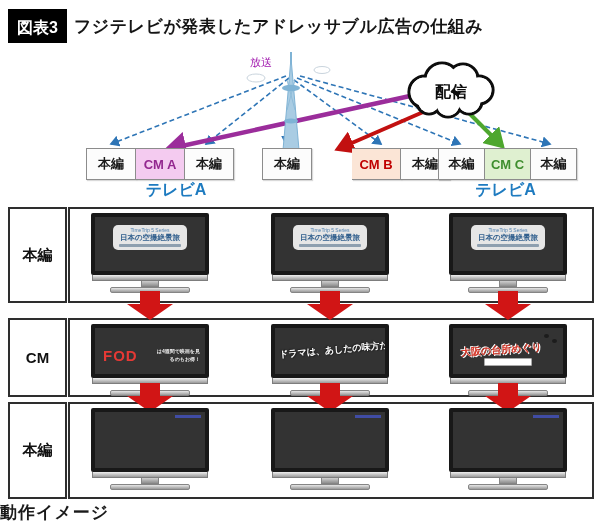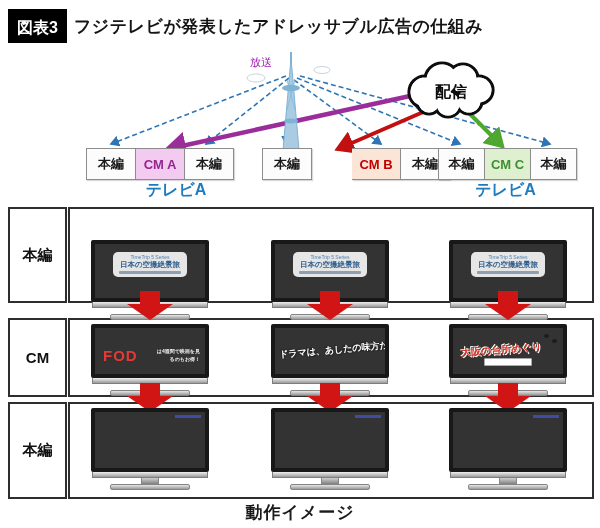--- a/index.html
+++ b/index.html
@@ -28,21 +28,21 @@
   .rowlabel{position:absolute;left:8px;width:55px;border:2px solid #2e2e2e;background:#fff;
             display:flex;align-items:center;justify-content:center;font-weight:bold;font-size:15px;color:#111;}
   .rowbox{position:absolute;left:68px;width:522px;border:2px solid #2e2e2e;background:#fff;}
   
   .tv{position:absolute;width:118px;}
   .tv .screen{position:relative;height:54px;border:4px solid #181818;border-radius:2px;overflow:hidden;background:#333;}
   .tv .strip{height:5px;background:linear-gradient(#efefef,#9a9a9a);border:1px solid #7d7d7d;border-top:none;margin:0 1px;}
   .tv .neck{width:16px;height:5px;background:linear-gradient(#cfcfcf,#8f8f8f);margin:0 auto;border:1px solid #858585;border-top:none;}
   .tv .base{width:66%;height:4px;background:linear-gradient(#e6e6e6,#9a9a9a);margin:0 auto;border:1px solid #858585;border-radius:2px;}
   
-  .screen-sky{background:linear-gradient(#9db4c8 0%,#8aa2b8 55%,#75899e 100%);margin-top:27px;}
+  .screen-sky{background:linear-gradient(#9db4c8 0%,#8aa2b8 55%,#75899e 100%);}
   .title-card{position:absolute;left:50%;top:8px;transform:translateX(-50%);
               background:rgba(255,255,255,.88);border-radius:5px;padding:2px 6px 3px;text-align:center;min-width:62px;}
   .title-card .series{font-size:5px;color:#4d7fae;white-space:nowrap;}
   .title-card .ptitle{font-size:7.5px;font-weight:bold;color:#32608e;white-space:nowrap;}
   .title-card .sub{margin-top:1px;height:3px;background:rgba(70,100,130,.55);border-radius:1px;}
   .screen-fod{background:
       radial-gradient(48px 66px at 57% 45%, rgba(233,196,96,.95), rgba(146,106,34,.45) 48%, rgba(25,18,6,0) 72%),
       #0b0906; text-align: right;}
   .fod-logo{position:absolute;left:8px;top:19px;color:#E53935;font-weight:900;font-size:15px;letter-spacing:1px;}
   .fod-text{position:absolute;right:5px;top:20px;width:44px;font-size:5px;line-height:1.5;color:#f2f2f2;font-weight:bold;}
@@ -64,21 +64,21 @@
       repeating-linear-gradient(-52deg, rgba(255,255,255,.28) 0 2px, rgba(0,0,0,0) 2px 8px),
       linear-gradient(115deg,#9aa0a4 0 44%,#5f666e 44% 60%,#9aa0a4 60%),
       #97999c;}
   .city-tag{position:absolute;right:4px;top:3px;width:26px;height:3px;background:#4353c0;opacity:.8;}
   
   .down-arrow{position:absolute;width:46px;}
   .down-arrow .shaft{width:20px;height:13px;background:#D11515;margin:0 auto;}
   .down-arrow .head{width:0;height:0;margin:0 auto;border-left:23px solid transparent;
                     border-right:23px solid transparent;border-top:16px solid #D11515;}
   
-  .caption{position:absolute;left:0;top:501px;width:600px;text-align:center;
+  .caption{position:absolute;left:0;top:501px;width:600px;text-align:left;
            font-size:17px;font-weight:bold;color:#1a1a1a;letter-spacing:1px;}
 </style>
 </head>
 <body>
 
 <div id="page">
 
   <div class="hdr">
     <span class="badge">図表3</span>
     <span class="title">フジテレビが発表したアドレッサブル広告の仕組み</span>

